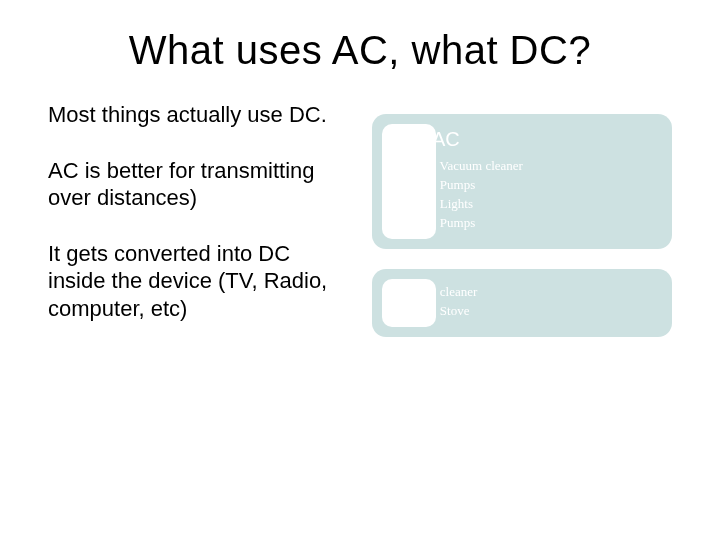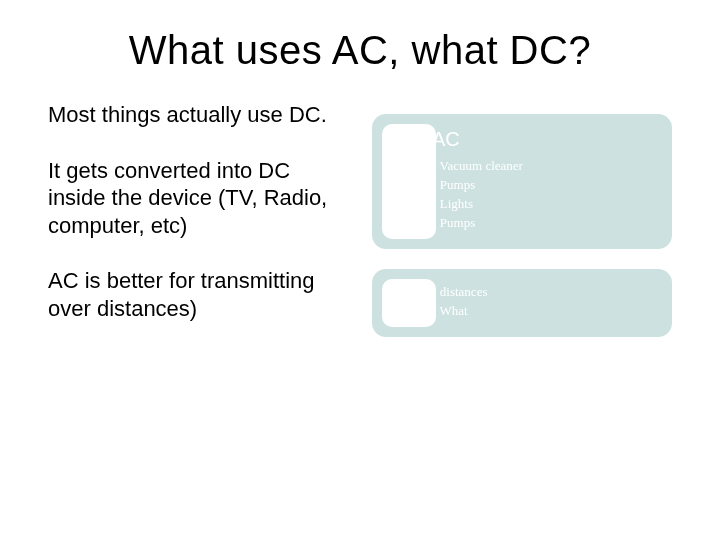--- a/index.html
+++ b/index.html
@@ -19,43 +19,43 @@
   .panel-list li::before { content: "• "; color: #fff; }
 </style>
 </head>
 <body>
 
 <div class="slide">
   <h1 class="title">What uses AC, what DC?</h1>
   <div class="content">
     <div class="left">
       <p>Most things actually use DC.</p>
+      <p>AC is better for transmitting over distances)</p>
       <p>It gets converted into DC inside the device (TV, Radio, computer, etc)</p>
-      <p>AC is better for transmitting over distances)</p>
     </div>
     <div class="right">
 
       <div class="panel">
         <div class="panel-inset"></div>
         <div class="panel-body">
           <div class="panel-title">AC</div>
           <ul class="panel-list">
             <li>Vacuum cleaner</li>
             <li>Pumps</li>
             <li>Lights</li>
             <li>Pumps</li>
           </ul>
         </div>
       </div>
 
       <div class="panel">
         <div class="panel-inset"></div>
         <div class="panel-body">
           <ul class="panel-list">
-            <li>distances</li>
-            <li>What</li>
+            <li>cleaner</li>
+            <li>Stove</li>
           </ul>
         </div>
       </div>
 
     </div>
   </div>
 </div>
 
 </body></html>

